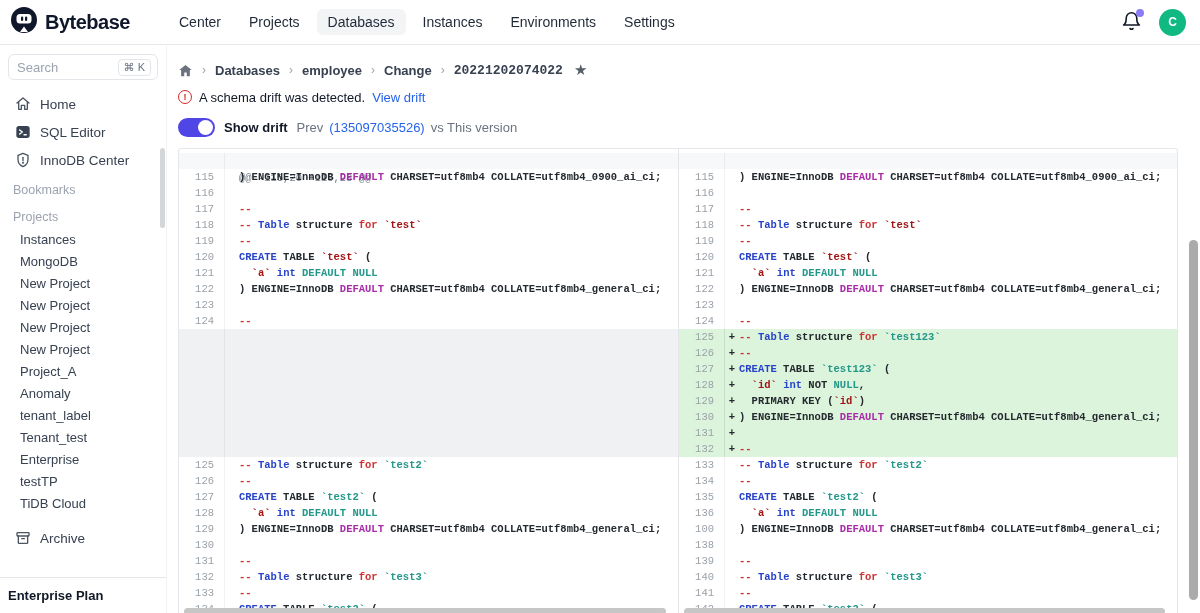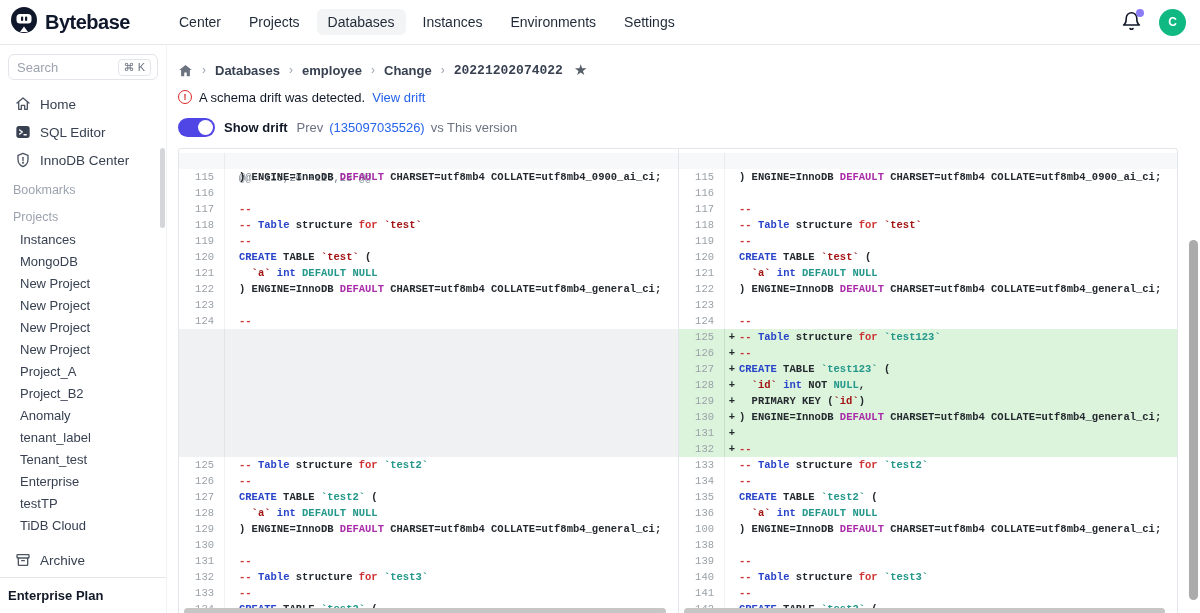--- a/index.html
+++ b/index.html
@@ -160,21 +160,20 @@
   <div class="section-label">Projects</div>
 
   <div>
       <div class="proj">Instances</div>
       <div class="proj">MongoDB</div>
       <div class="proj">New Project</div>
       <div class="proj">New Project</div>
       <div class="proj">New Project</div>
       <div class="proj">New Project</div>
       <div class="proj">Project_A</div>
-      <div class="proj">Project_B2</div>
       <div class="proj">Anomaly</div>
       <div class="proj">tenant_label</div>
       <div class="proj">Tenant_test</div>
       <div class="proj">Enterprise</div>
       <div class="proj">testTP</div>
       <div class="proj">TiDB Cloud</div>
     </div>
 
   <div class="side-item archive-row">
     <span class="sicon">

